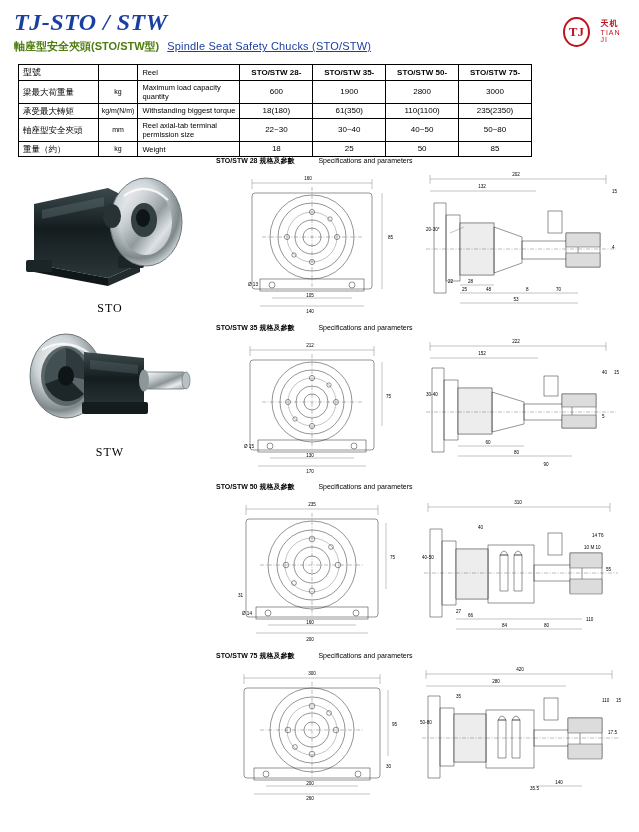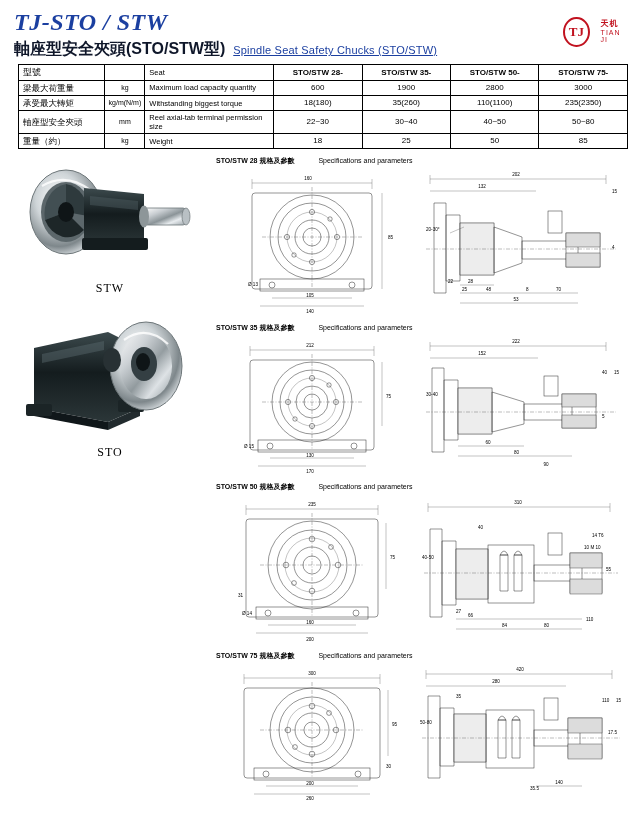--- a/index.html
+++ b/index.html
@@ -36,23 +36,23 @@
     letter-spacing: 0.5px;
     line-height: 1.05;
   }
   .title-sub-wrap {
     margin-top: 4px;
     display: flex;
     align-items: baseline;
     gap: 8px;
   }
   .title-cn {
-    font-size: 16px;
+    font-size: 11px;
     font-weight: bold;
-    color: #0f172a;
+    color: #4d7c0f;
     letter-spacing: 0px;
   }
   .title-en {
     font-size: 11px;
     color: #1b3fa0;
     letter-spacing: 0.2px;
     text-decoration: underline;
   }
   .logo {
     position: absolute;
@@ -86,21 +86,21 @@
     letter-spacing: 1px;
   }
   .logo-en {
     font-size: 7px; color: #c1121f; letter-spacing: 1px;
   }
 
   
   .spec-table {
     margin: 2px 12px 0 18px;
     border-collapse: collapse;
-    width: 610px;
+    width: 514px;
     font-size: 8px;
     padding-left: 22px;
   }
   .spec-table td, .spec-table th {
     border: 1px solid #000;
     padding: 2px 3px;
     vertical-align: middle;
     line-height: 1.2;
   }
   .spec-table .lbl-cn {
@@ -205,21 +205,21 @@
         <div class="logo-en">TIAN JI</div>
       </div>
     </div>
   </div>
 
   <table class="spec-table">
     <tbody>
         <tr>
       <td class="lbl-cn hdr hdr-type">型號</td>
       <td class="lbl-unit"></td>
-      <td class="lbl-en">Seat</td>
+      <td class="lbl-en">Reel</td>
       <td class="hdr val">STO/STW 28-</td>
       <td class="hdr val">STO/STW 35-</td>
       <td class="hdr val">STO/STW 50-</td>
       <td class="hdr val">STO/STW 75-</td>
     </tr>
 
     <tr>
       <td class="lbl-cn">梁最大荷重量</td>
       <td class="lbl-unit">kg</td>
       <td class="lbl-en">Maximum load capacity quantity</td>
@@ -227,21 +227,21 @@
       <td class="val">1900</td>
       <td class="val">2800</td>
       <td class="val">3000</td>
     </tr>
 
     <tr>
       <td class="lbl-cn">承受最大轉矩</td>
       <td class="lbl-unit">kg/m(N/m)</td>
       <td class="lbl-en">Withstanding biggest torque</td>
       <td class="val">18(180)</td>
-      <td class="val">35(260)</td>
+      <td class="val">61(350)</td>
       <td class="val">110(1100)</td>
       <td class="val">235(2350)</td>
     </tr>
 
     <tr>
       <td class="lbl-cn">軸座型安全夾頭</td>
       <td class="lbl-unit">mm</td>
       <td class="lbl-en">Reel axial-tab terminal permission size</td>
       <td class="val">22~30</td>
       <td class="val">30~40</td>
@@ -255,42 +255,20 @@
       <td class="lbl-en">Weight</td>
       <td class="val">18</td>
       <td class="val">25</td>
       <td class="val">50</td>
       <td class="val">85</td>
     </tr>
   </tbody>
     </table>
 
   <div class="photos">
-
-    <div class="photo-block">
-      <svg width="196" height="120" viewBox="0 0 196 120">
-
-        <ellipse cx="54" cy="52" rx="36" ry="42" fill="url(#chromeR)" stroke="#6d7679" stroke-width="1"></ellipse>
-        <ellipse cx="54" cy="52" rx="25" ry="30" fill="#5c676b"></ellipse>
-        <path d="M54 24 A25 30 0 0 1 76 56 L54 52 Z" fill="#2e3a3d"></path>
-        <path d="M54 24 A25 30 0 0 0 33 60 L54 52 Z" fill="#424f53"></path>
-        <path d="M33 60 A25 30 0 0 0 72 70 L54 52 Z" fill="#1d2628"></path>
-        <ellipse cx="54" cy="52" rx="8" ry="10" fill="#0f1517"></ellipse>
-        <path d="M30 26 Q54 12 78 30" stroke="#ffffff" stroke-width="2.2" fill="none" opacity="0.8"></path>
-
-        <path d="M72 28 L132 34 L132 86 L72 80 Z" fill="url(#bodyG)"></path>
-        <path d="M78 36 L126 41 L126 50 L78 45 Z" fill="#55656a" opacity="0.4"></path>
-        <rect x="70" y="78" width="66" height="12" rx="2" fill="#141c1e"></rect>
-
-        <rect x="132" y="48" width="42" height="17" rx="3" fill="url(#chromeG)" stroke="#6d7679" stroke-width="0.8"></rect>
-        <ellipse cx="174" cy="56.5" rx="4" ry="8.5" fill="#b9c0c4" stroke="#6d7679" stroke-width="0.7"></ellipse>
-        <ellipse cx="132" cy="56.5" rx="5" ry="11" fill="#8d9699"></ellipse>
-      </svg>
-      <div class="photo-caption">STW</div>
-    </div>
 
     <div class="photo-block">
       <svg width="196" height="140" viewBox="0 0 196 140">
         <defs>
           <linearGradient id="bodyG" x1="0" y1="0" x2="0" y2="1">
             <stop offset="0%" stop-color="#3c4a4d"></stop>
             <stop offset="45%" stop-color="#141c1e"></stop>
             <stop offset="100%" stop-color="#2b3638"></stop>
           </linearGradient>
           <linearGradient id="chromeG" x1="0" y1="0" x2="1" y2="1">
@@ -320,20 +298,42 @@
         <ellipse cx="134" cy="62" rx="36" ry="44" fill="url(#chromeR)" stroke="#6d7679" stroke-width="1"></ellipse>
         <ellipse cx="134" cy="62" rx="26" ry="33" fill="url(#chromeG)" opacity="0.85"></ellipse>
         <ellipse cx="132" cy="60" rx="13" ry="17" fill="#343f43"></ellipse>
         <ellipse cx="131" cy="58" rx="7" ry="9" fill="#0f1517"></ellipse>
 
         <path d="M112 36 Q134 20 156 40" stroke="#ffffff" stroke-width="2.2" fill="none" opacity="0.8"></path>
 
         <ellipse cx="100" cy="56" rx="9" ry="12" fill="#283134"></ellipse>
       </svg>
       <div class="photo-caption">STO</div>
+    </div>
+
+    <div class="photo-block">
+      <svg width="196" height="120" viewBox="0 0 196 120">
+
+        <ellipse cx="54" cy="52" rx="36" ry="42" fill="url(#chromeR)" stroke="#6d7679" stroke-width="1"></ellipse>
+        <ellipse cx="54" cy="52" rx="25" ry="30" fill="#5c676b"></ellipse>
+        <path d="M54 24 A25 30 0 0 1 76 56 L54 52 Z" fill="#2e3a3d"></path>
+        <path d="M54 24 A25 30 0 0 0 33 60 L54 52 Z" fill="#424f53"></path>
+        <path d="M33 60 A25 30 0 0 0 72 70 L54 52 Z" fill="#1d2628"></path>
+        <ellipse cx="54" cy="52" rx="8" ry="10" fill="#0f1517"></ellipse>
+        <path d="M30 26 Q54 12 78 30" stroke="#ffffff" stroke-width="2.2" fill="none" opacity="0.8"></path>
+
+        <path d="M72 28 L132 34 L132 86 L72 80 Z" fill="url(#bodyG)"></path>
+        <path d="M78 36 L126 41 L126 50 L78 45 Z" fill="#55656a" opacity="0.4"></path>
+        <rect x="70" y="78" width="66" height="12" rx="2" fill="#141c1e"></rect>
+
+        <rect x="132" y="48" width="42" height="17" rx="3" fill="url(#chromeG)" stroke="#6d7679" stroke-width="0.8"></rect>
+        <ellipse cx="174" cy="56.5" rx="4" ry="8.5" fill="#b9c0c4" stroke="#6d7679" stroke-width="0.7"></ellipse>
+        <ellipse cx="132" cy="56.5" rx="5" ry="11" fill="#8d9699"></ellipse>
+      </svg>
+      <div class="photo-caption">STW</div>
     </div>
   </div>
 
   <div class="sections">
 
     <div class="section">
       <div class="section-head">
         <span class="cn">STO/STW 28 規格及參數</span>
         <span class="en">Specifications and parameters</span>
       </div>

